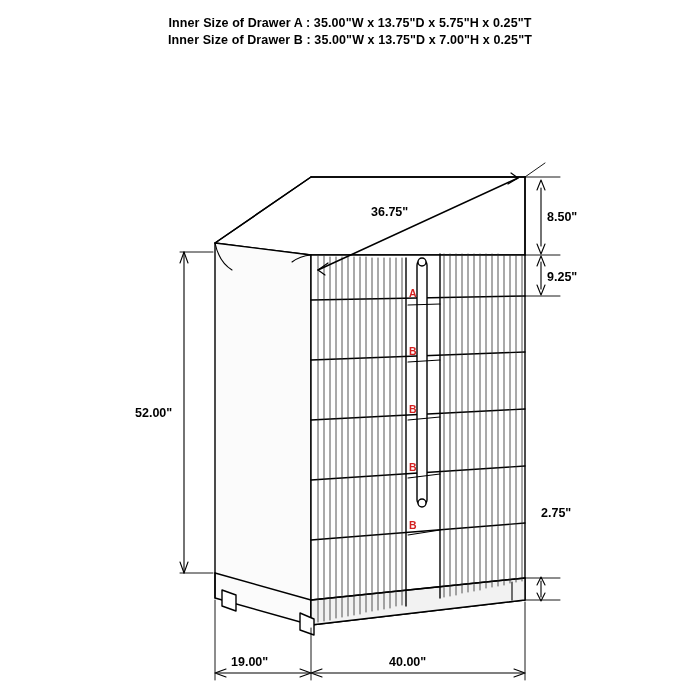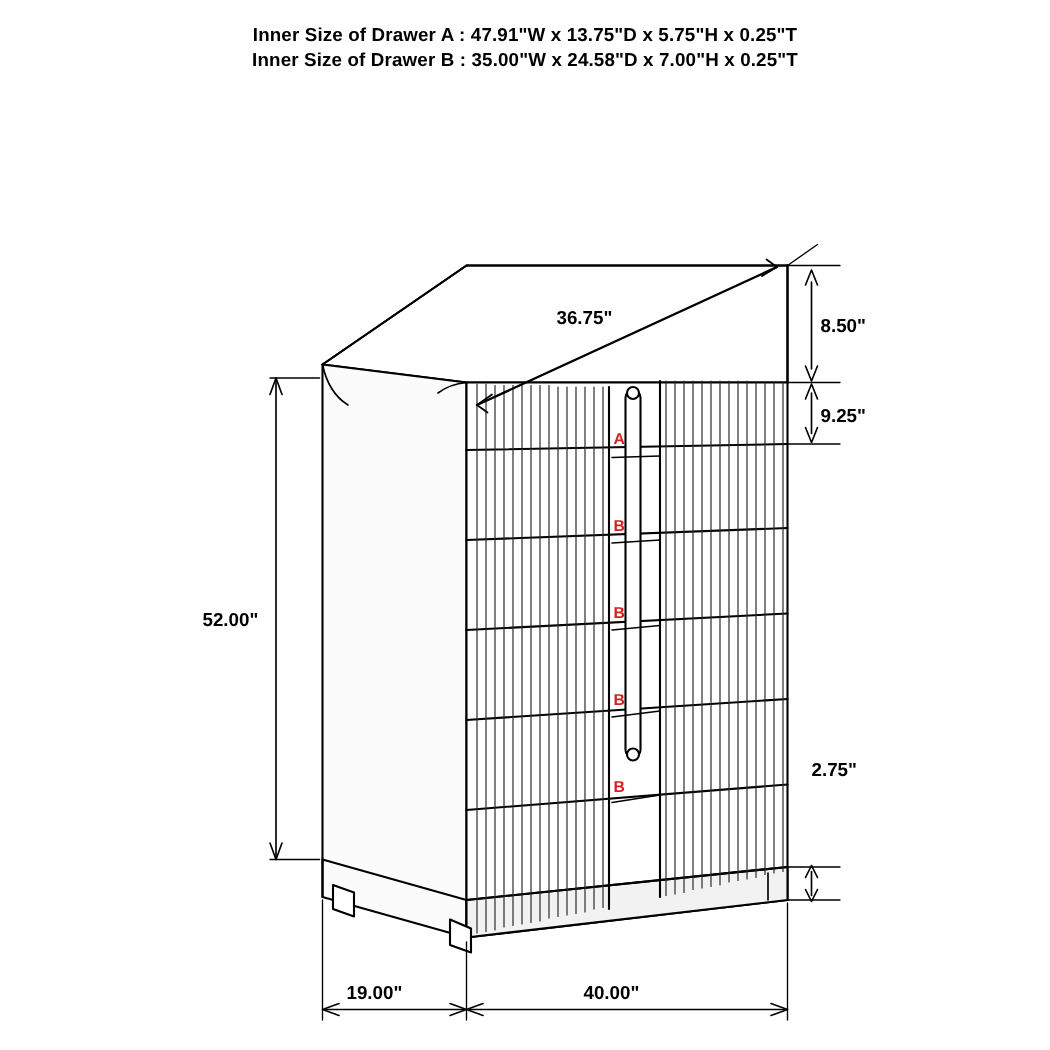--- a/index.html
+++ b/index.html
@@ -42,22 +42,22 @@
     color: #d32020;
     white-space: nowrap;
   }
   svg { position: absolute; top: 0; left: 0; }
 </style>
 </head>
 <body>
 
 <div id="page">
 
-  <div class="hdr" id="hdr1">Inner Size of Drawer A : 47.91"W x 13.75"D x 5.75"H x 0.25"T</div>
-  <div class="hdr" id="hdr2">Inner Size of Drawer B : 35.00"W x 24.58"D x 7.00"H x 0.25"T</div>
+  <div class="hdr" id="hdr1">Inner Size of Drawer A : 35.00"W x 13.75"D x 5.75"H x 0.25"T</div>
+  <div class="hdr" id="hdr2">Inner Size of Drawer B : 35.00"W x 13.75"D x 7.00"H x 0.25"T</div>
 
   <svg width="700" height="700" viewBox="0 0 700 700">
     <g fill="none" stroke="#000000" stroke-width="1.4" stroke-linejoin="round" stroke-linecap="round">
 
       <g>
         <path d="M215,243 L311,177 L525,177 L525,255 L311,255 Z" fill="#ffffff"></path>
         <path d="M215,243 L311,177"></path>
         <path d="M311,177 L525,177"></path>
         <path d="M525,177 L525,255"></path>
       </g>

